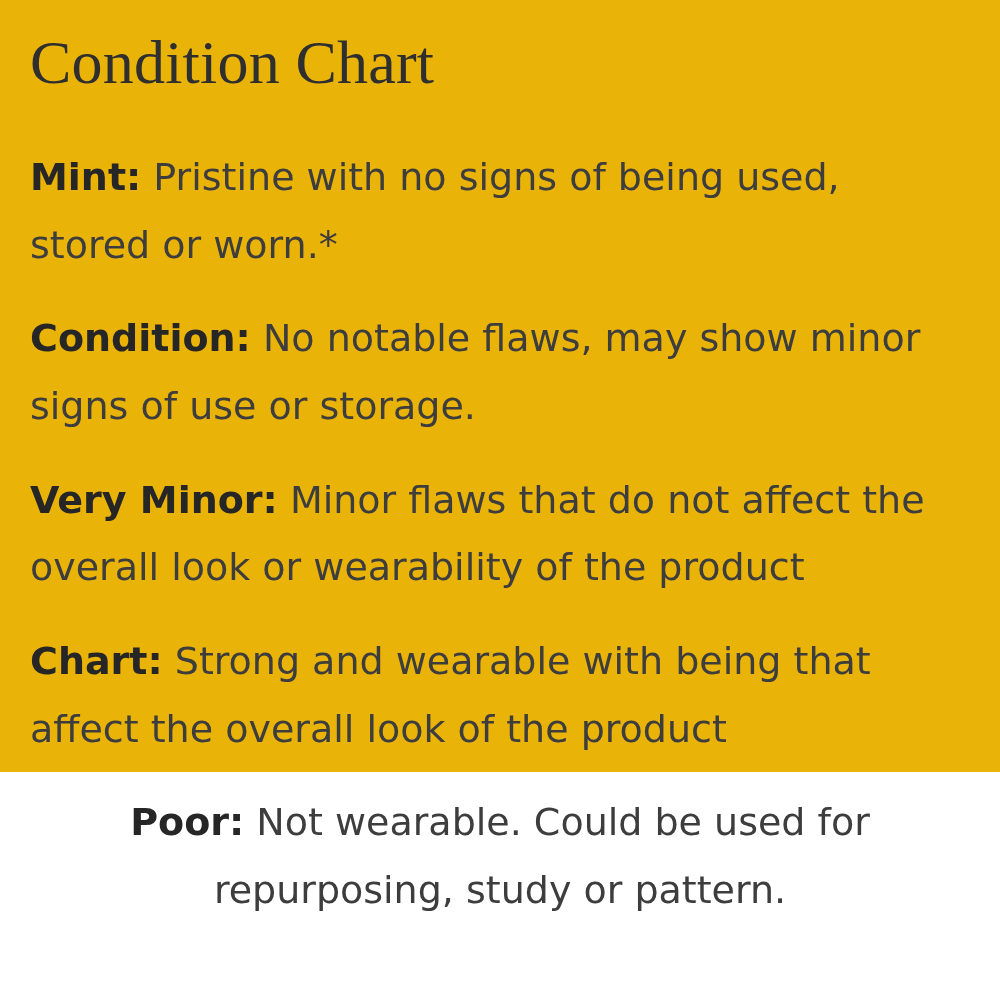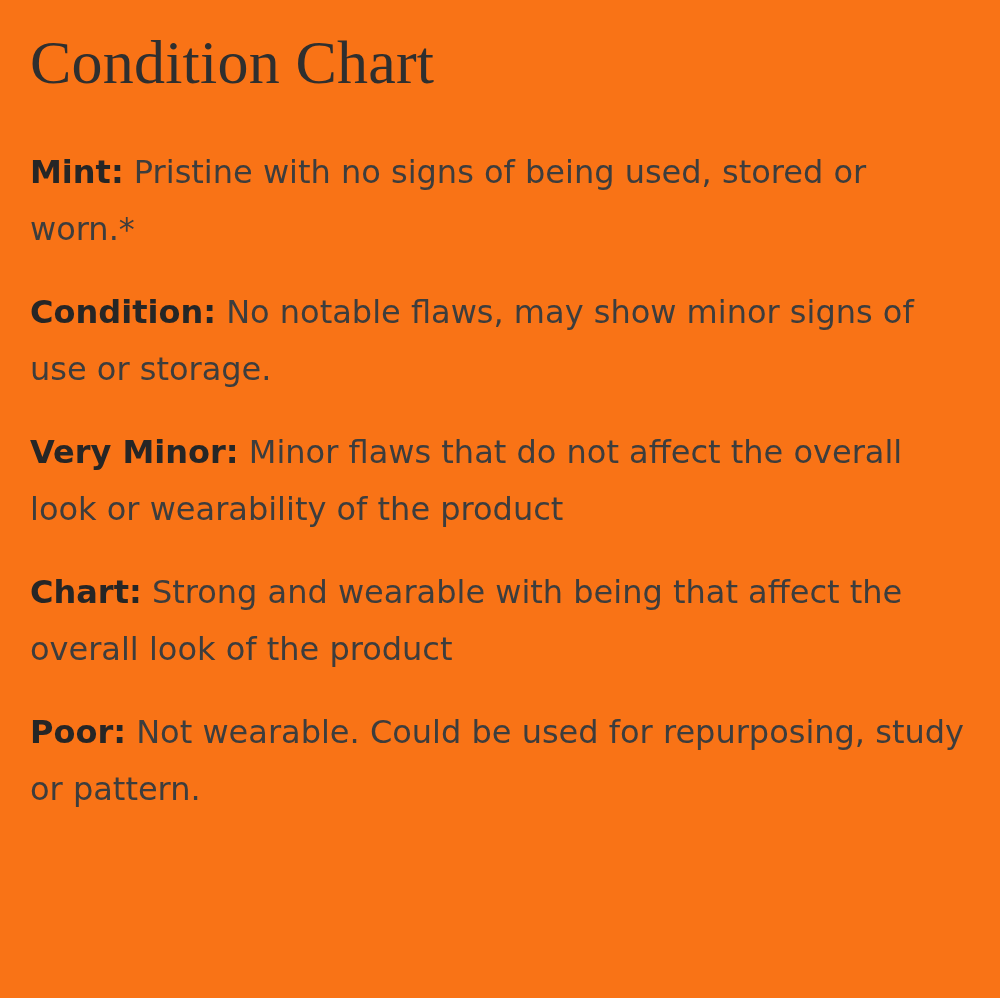--- a/index.html
+++ b/index.html
@@ -10,42 +10,43 @@
   body {
     width: 1000px;
     height: 998px;
     overflow: hidden;
     font-family: "DejaVu Sans", sans-serif;
     color: #3a3a3a;
   }
   .page {
     box-sizing: border-box;
     width: 1000px;
-    height: 998px;
+    height: 772px;
     padding: 28px 30px 10px 30px;
-    background: #f97316;
+    background: #eab308;
   }
   .page-title {
     font-family: "Liberation Serif", serif;
     font-weight: 400;
     font-size: 62px;
     line-height: 1.1;
     color: #2f2f2f;
     margin: 0 0 48px 0;
     letter-spacing: 0.2px;
   }
   .entry {
-    font-size: 32px;
+    font-size: 38px;
     line-height: 1.78;
     color: #3d3d3d;
     margin: 0 0 26px 0;
     max-width: 950px;
   }
   .entry:last-child {
     margin-bottom: 0;
+    text-align: center;
   }
   .entry .term {
     font-weight: bold;
     color: #262626;
   }
   .entry .desc {
     font-weight: 400;
   }
 </style>
 </head>

